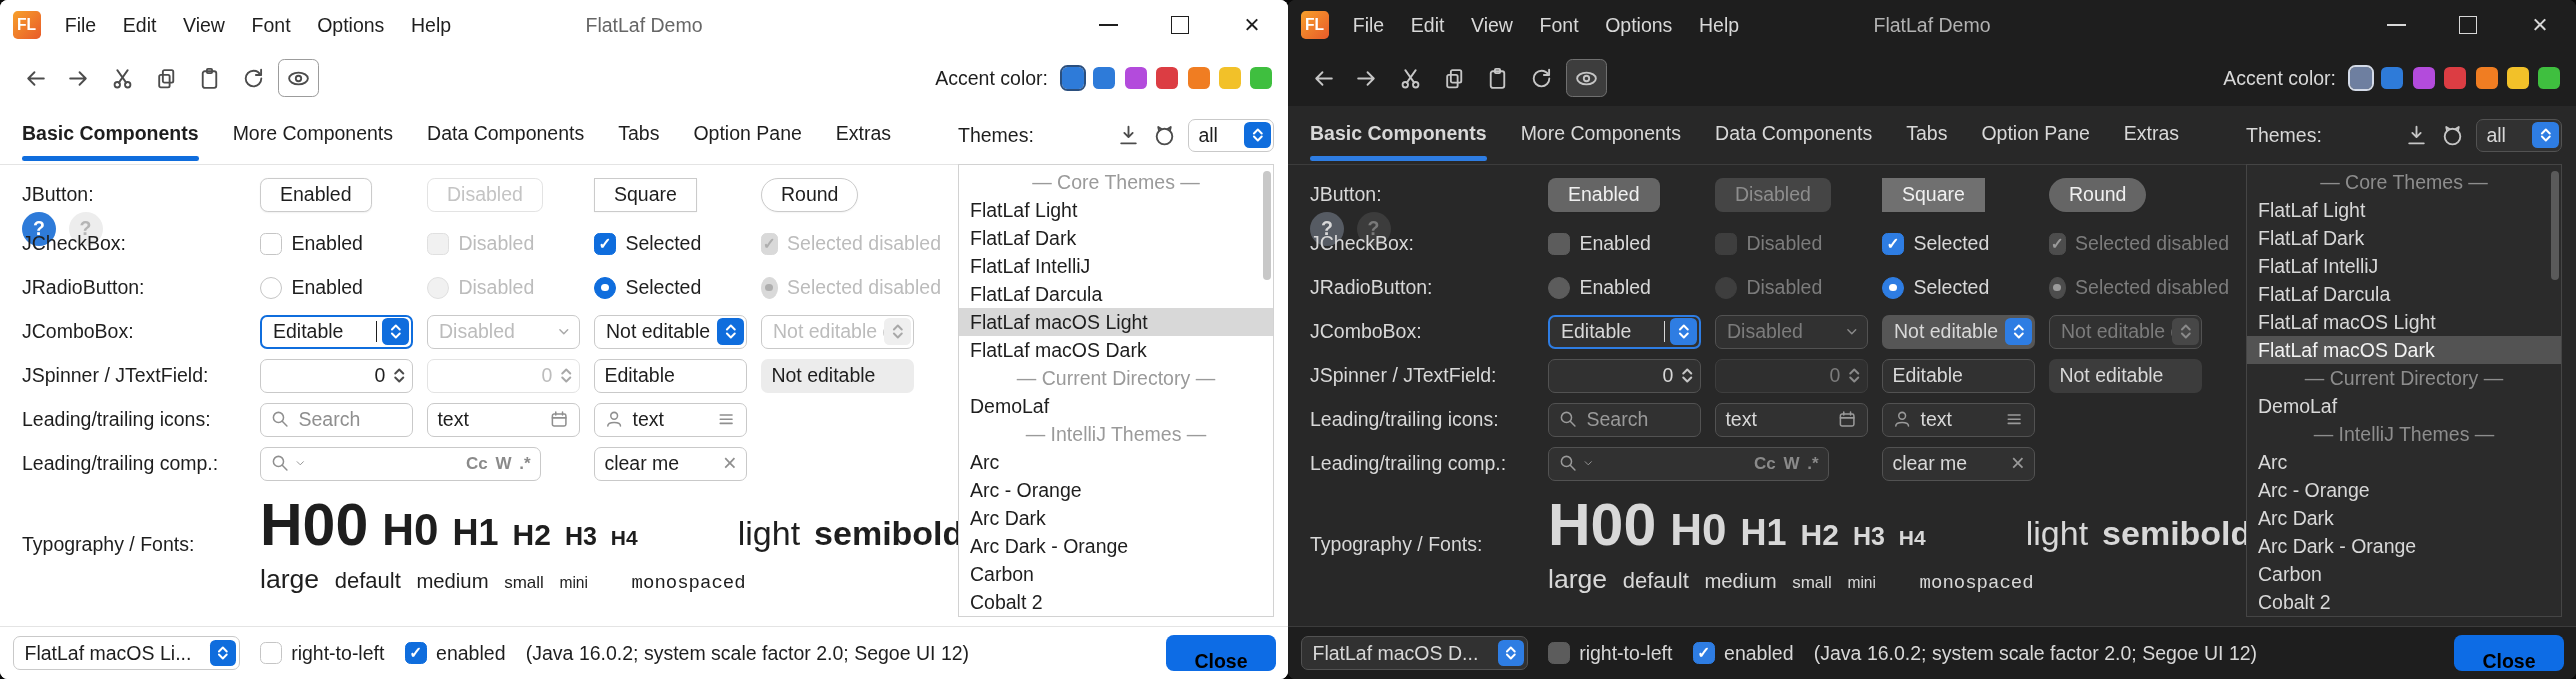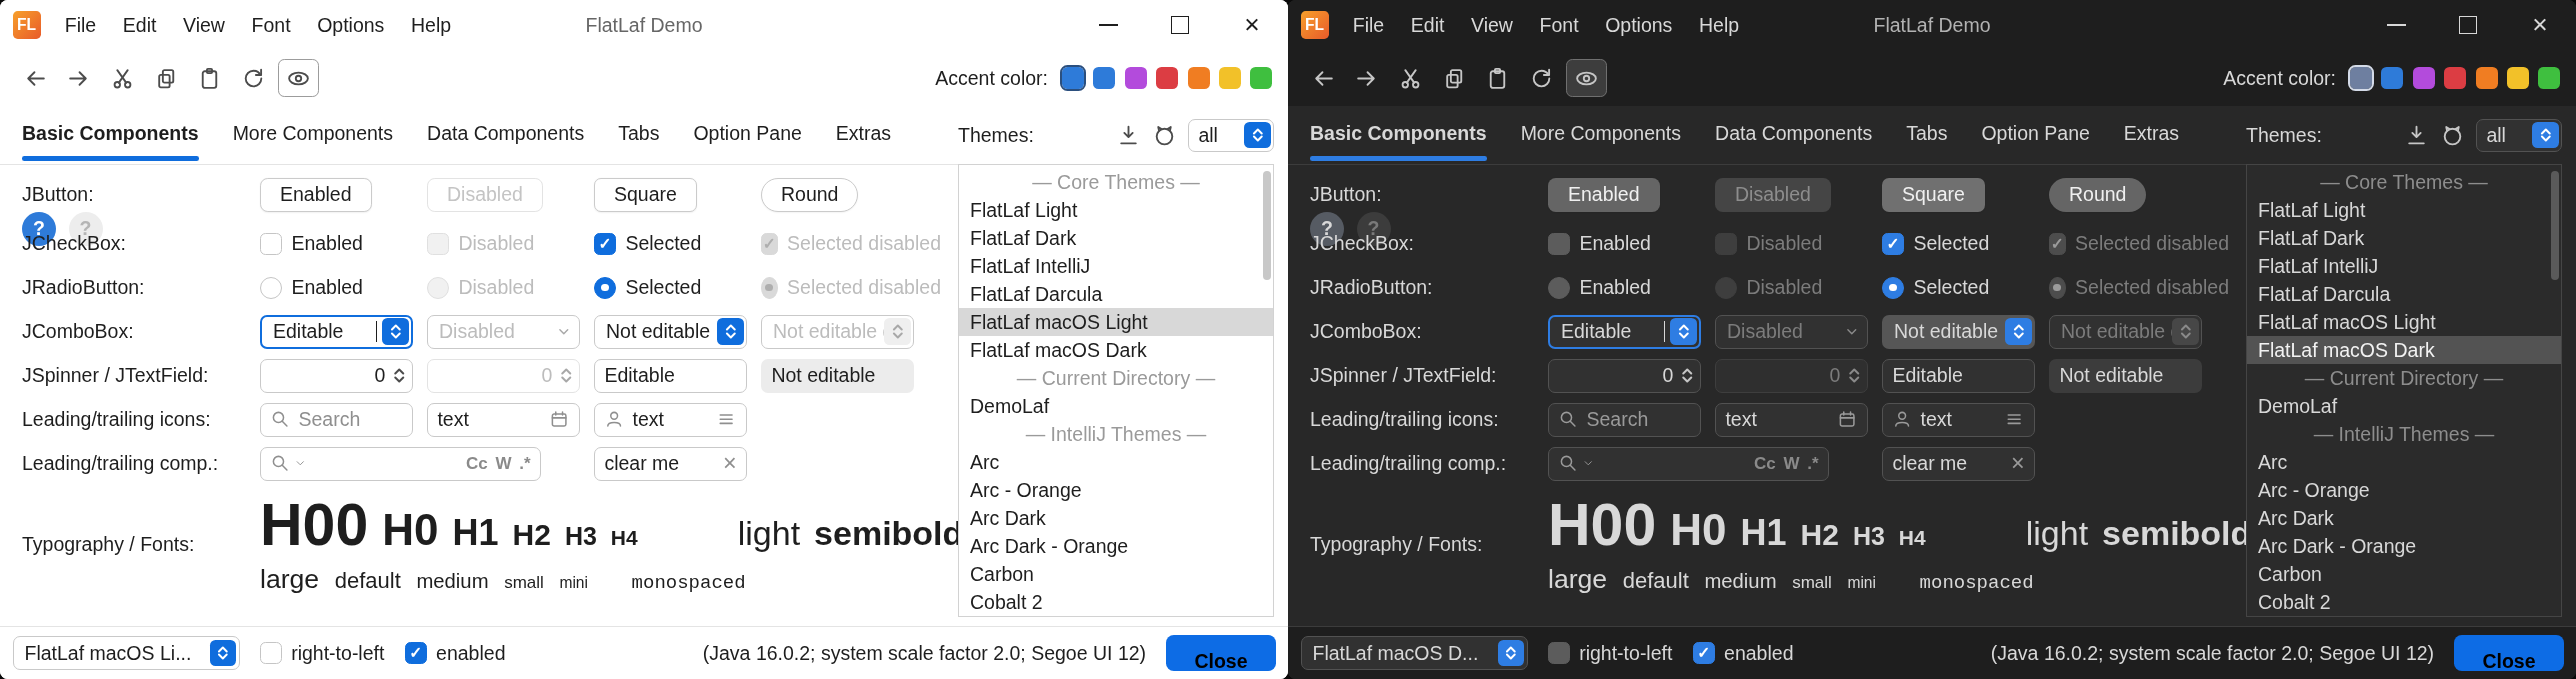--- a/index.html
+++ b/index.html
@@ -77,21 +77,21 @@
 
   .content{flex:1;padding:12.5px 0 0 22px;display:flex;flex-direction:column;}
   .row{display:grid;grid-template-columns:224px 153px 153px 153px 180px;column-gap:14px;align-items:center;height:44px;}
   .rlabel{color:var(--text);white-space:nowrap;}
 
   
   .btn{height:34px;padding:0 19px;border-radius:7.8px;background:var(--btnbg);border:1.6px solid var(--btnborder);
     color:var(--btntext);font-size:19.5px;font-family:inherit;justify-self:start;white-space:nowrap;
     box-shadow:0 0.8px 1.6px rgba(0,0,0,.06);}
   .btn.disabled{background:var(--btndisbg);border-color:var(--btndisborder);color:var(--btndistext);box-shadow:none;}
-  .btn.square{border-radius:7px;background:var(--sqbg);}
+  .btn.square{border-radius:0;background:var(--sqbg);}
   .btn.round{border-radius:17px;}
   .helpwrap{display:flex;gap:12.5px;align-items:center;}
   .help{width:34px;height:34px;border-radius:50%;background:var(--helpbg);color:var(--helptext);
     display:flex;align-items:center;justify-content:center;font-weight:bold;}
   .help.disabled{background:var(--helpdisbg);color:var(--helpdistext);}
 
   
   .check{display:flex;align-items:center;gap:9.4px;white-space:nowrap;}
   .cbox{width:22px;height:22px;border-radius:5.5px;background:var(--ckbg);border:1.6px solid var(--ckborder);
     box-sizing:border-box;display:flex;align-items:center;justify-content:center;}
@@ -175,21 +175,21 @@
   .t-hdr{height:28px;line-height:28px;text-align:center;color:var(--hdr);white-space:nowrap;}
   .t-item{height:28px;line-height:28px;padding-left:11px;white-space:nowrap;}
   .light .t-item.sel-light{background:var(--listsel);}
   .dark .t-item.sel-dark{background:var(--listsel);color:#f2f2f2;}
   .scroll-thumb{position:absolute;right:2.3px;top:6.3px;width:7.8px;height:109px;border-radius:3.9px;background:var(--thumb);}
 
   
   .statusbar{height:52px;flex:0 0 52px;background:var(--tb);border-top:1.6px solid var(--line);
     display:flex;align-items:center;padding:0 12.5px;gap:20.3px;}
   .combo.status{width:227px;}
-  .status-info{flex:1;text-align:right;color:var(--text);white-space:nowrap;}
+  .status-info{flex:1;text-align:left;color:var(--text);white-space:nowrap;}
   .close-btn{height:36px;padding:15px 28px;border-radius:7.8px;border:none;background:var(--primary);color:#000000;
     font-size:19.5px;font-weight:600;font-family:inherit;}
 </style>
 </head>
 <body>
 
 <div id="stage">
     <div class="win light">
 
   <div class="titlebar">

